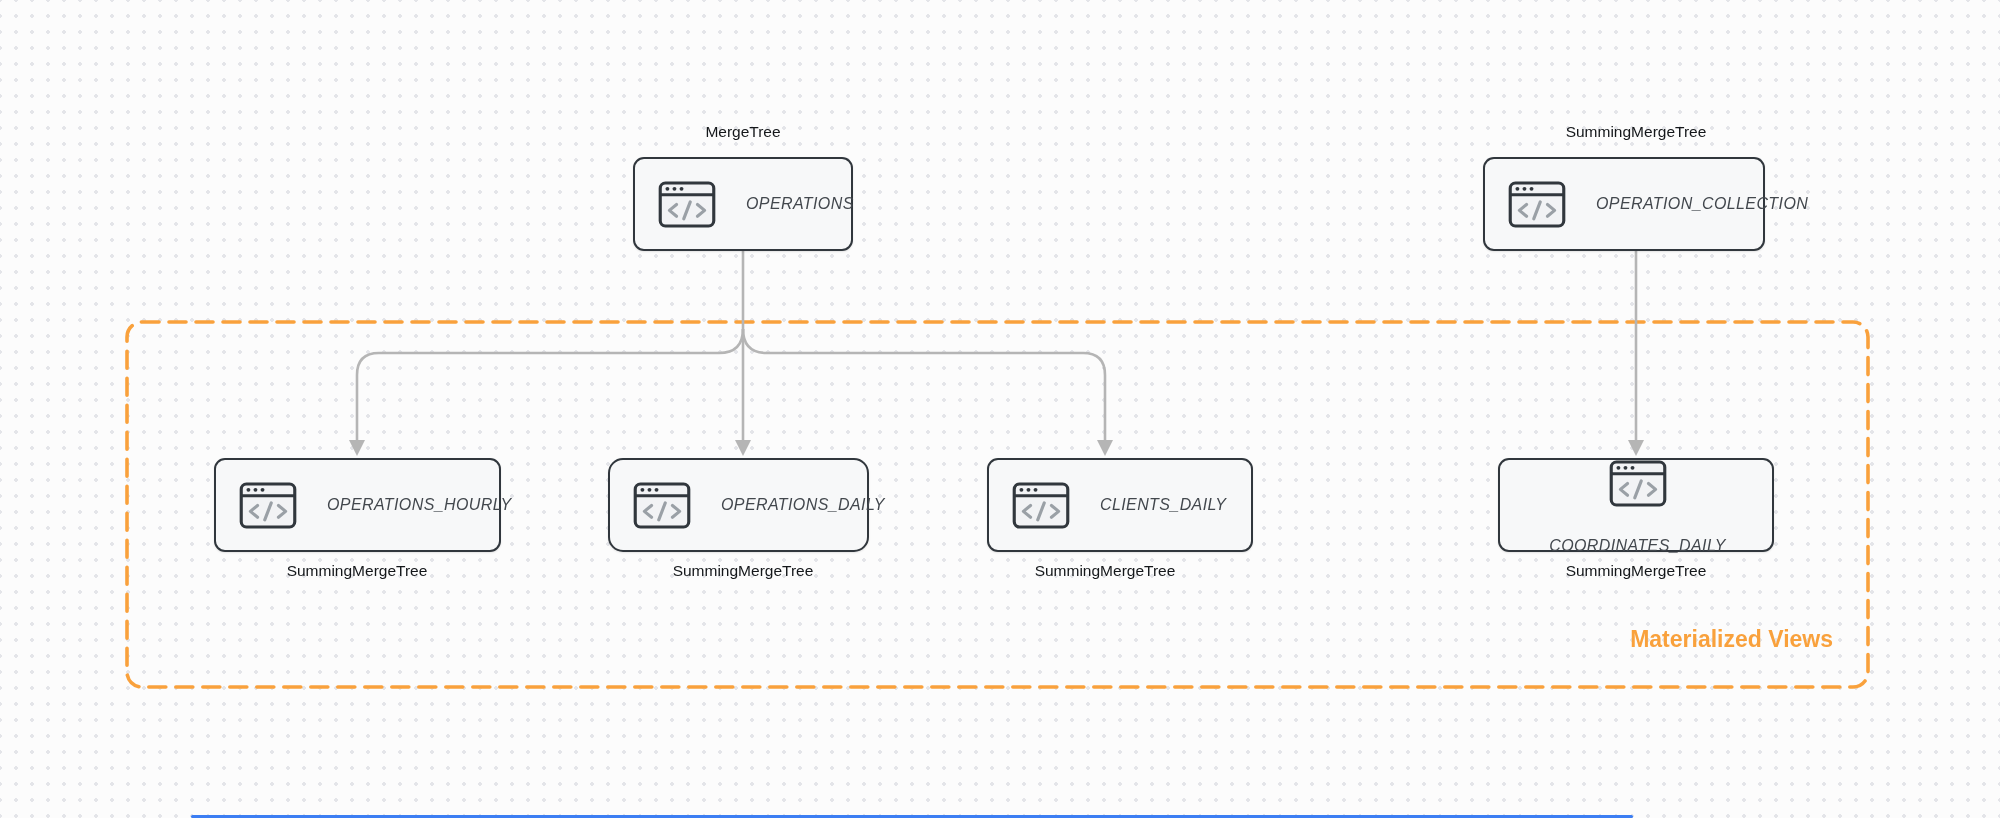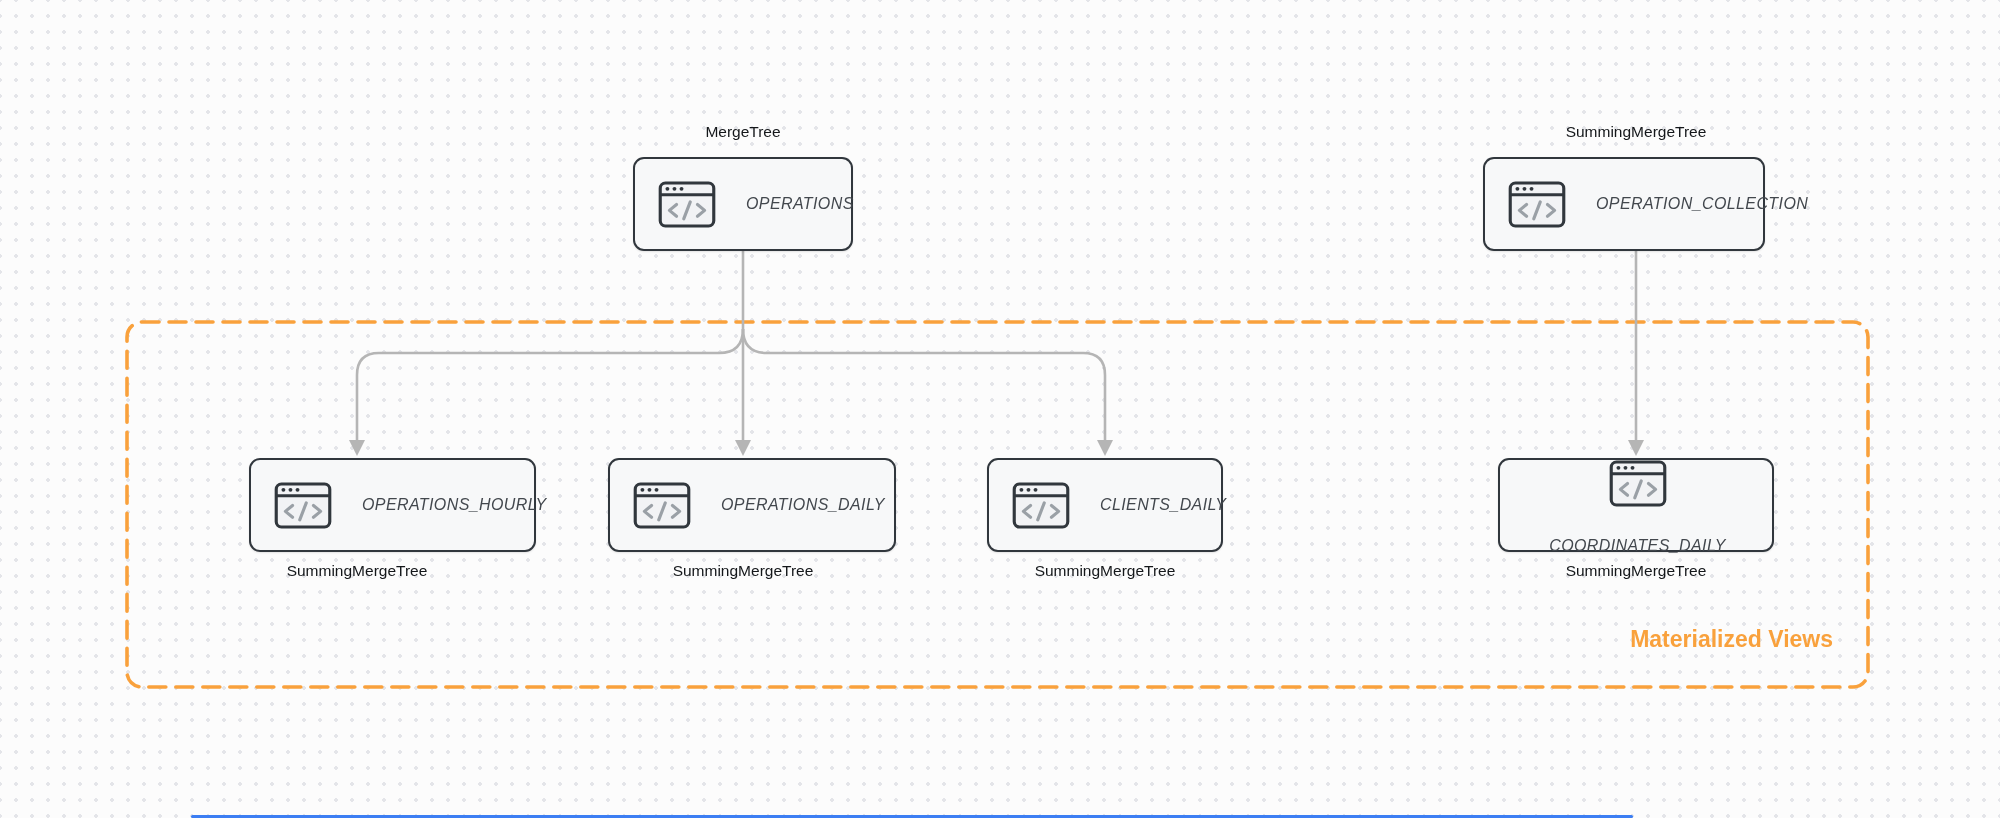--- a/index.html
+++ b/index.html
@@ -118,49 +118,49 @@
       <circle class="icon-dot" cx="7" cy="6" r="1.5"></circle>
       <circle class="icon-dot" cx="12.4" cy="6" r="1.5"></circle>
       <circle class="icon-dot" cx="17.8" cy="6" r="1.5"></circle>
       <path class="icon-code" stroke-width="2.4" d="M14 18 L8.5 22.5 L14 27"></path>
       <path class="icon-code" stroke-width="2.4" d="M19.5 29 L24.5 16"></path>
       <path class="icon-code" stroke-width="2.4" d="M30 18 L35.5 22.5 L30 27"></path>
     </svg>
     <span class="node-label">OPERATION_COLLECTION</span>
   </div>
 
-  <div class="node" style="left:214px;top:458px;width:287px;margin-left:35px;">
+  <div class="node" style="left:214px;top:458px;width:287px;">
     <svg class="node-icon" width="58" height="47" viewBox="0 0 44 36">
       <rect class="icon-frame" x="1.5" y="1.5" width="41" height="33" rx="4" stroke-width="2.4"></rect>
       <line class="icon-frame" x1="1.5" y1="10.5" x2="42.5" y2="10.5" stroke-width="2.2"></line>
       <circle class="icon-dot" cx="7" cy="6" r="1.5"></circle>
       <circle class="icon-dot" cx="12.4" cy="6" r="1.5"></circle>
       <circle class="icon-dot" cx="17.8" cy="6" r="1.5"></circle>
       <path class="icon-code" stroke-width="2.4" d="M14 18 L8.5 22.5 L14 27"></path>
       <path class="icon-code" stroke-width="2.4" d="M19.5 29 L24.5 16"></path>
       <path class="icon-code" stroke-width="2.4" d="M30 18 L35.5 22.5 L30 27"></path>
     </svg>
     <span class="node-label">OPERATIONS_HOURLY</span>
   </div>
 
-  <div class="node" style="left:608px;top:458px;width:288px;">
+  <div class="node" style="left:608px;top:458px;width:261px;border-radius:15px;">
     <svg class="node-icon" width="58" height="47" viewBox="0 0 44 36">
       <rect class="icon-frame" x="1.5" y="1.5" width="41" height="33" rx="4" stroke-width="2.4"></rect>
       <line class="icon-frame" x1="1.5" y1="10.5" x2="42.5" y2="10.5" stroke-width="2.2"></line>
       <circle class="icon-dot" cx="7" cy="6" r="1.5"></circle>
       <circle class="icon-dot" cx="12.4" cy="6" r="1.5"></circle>
       <circle class="icon-dot" cx="17.8" cy="6" r="1.5"></circle>
       <path class="icon-code" stroke-width="2.4" d="M14 18 L8.5 22.5 L14 27"></path>
       <path class="icon-code" stroke-width="2.4" d="M19.5 29 L24.5 16"></path>
       <path class="icon-code" stroke-width="2.4" d="M30 18 L35.5 22.5 L30 27"></path>
     </svg>
     <span class="node-label">OPERATIONS_DAILY</span>
   </div>
 
-  <div class="node" style="left:987px;top:458px;width:236px;">
+  <div class="node" style="left:987px;top:458px;width:266px;">
     <svg class="node-icon" width="58" height="47" viewBox="0 0 44 36">
       <rect class="icon-frame" x="1.5" y="1.5" width="41" height="33" rx="4" stroke-width="2.4"></rect>
       <line class="icon-frame" x1="1.5" y1="10.5" x2="42.5" y2="10.5" stroke-width="2.2"></line>
       <circle class="icon-dot" cx="7" cy="6" r="1.5"></circle>
       <circle class="icon-dot" cx="12.4" cy="6" r="1.5"></circle>
       <circle class="icon-dot" cx="17.8" cy="6" r="1.5"></circle>
       <path class="icon-code" stroke-width="2.4" d="M14 18 L8.5 22.5 L14 27"></path>
       <path class="icon-code" stroke-width="2.4" d="M19.5 29 L24.5 16"></path>
       <path class="icon-code" stroke-width="2.4" d="M30 18 L35.5 22.5 L30 27"></path>
     </svg>

